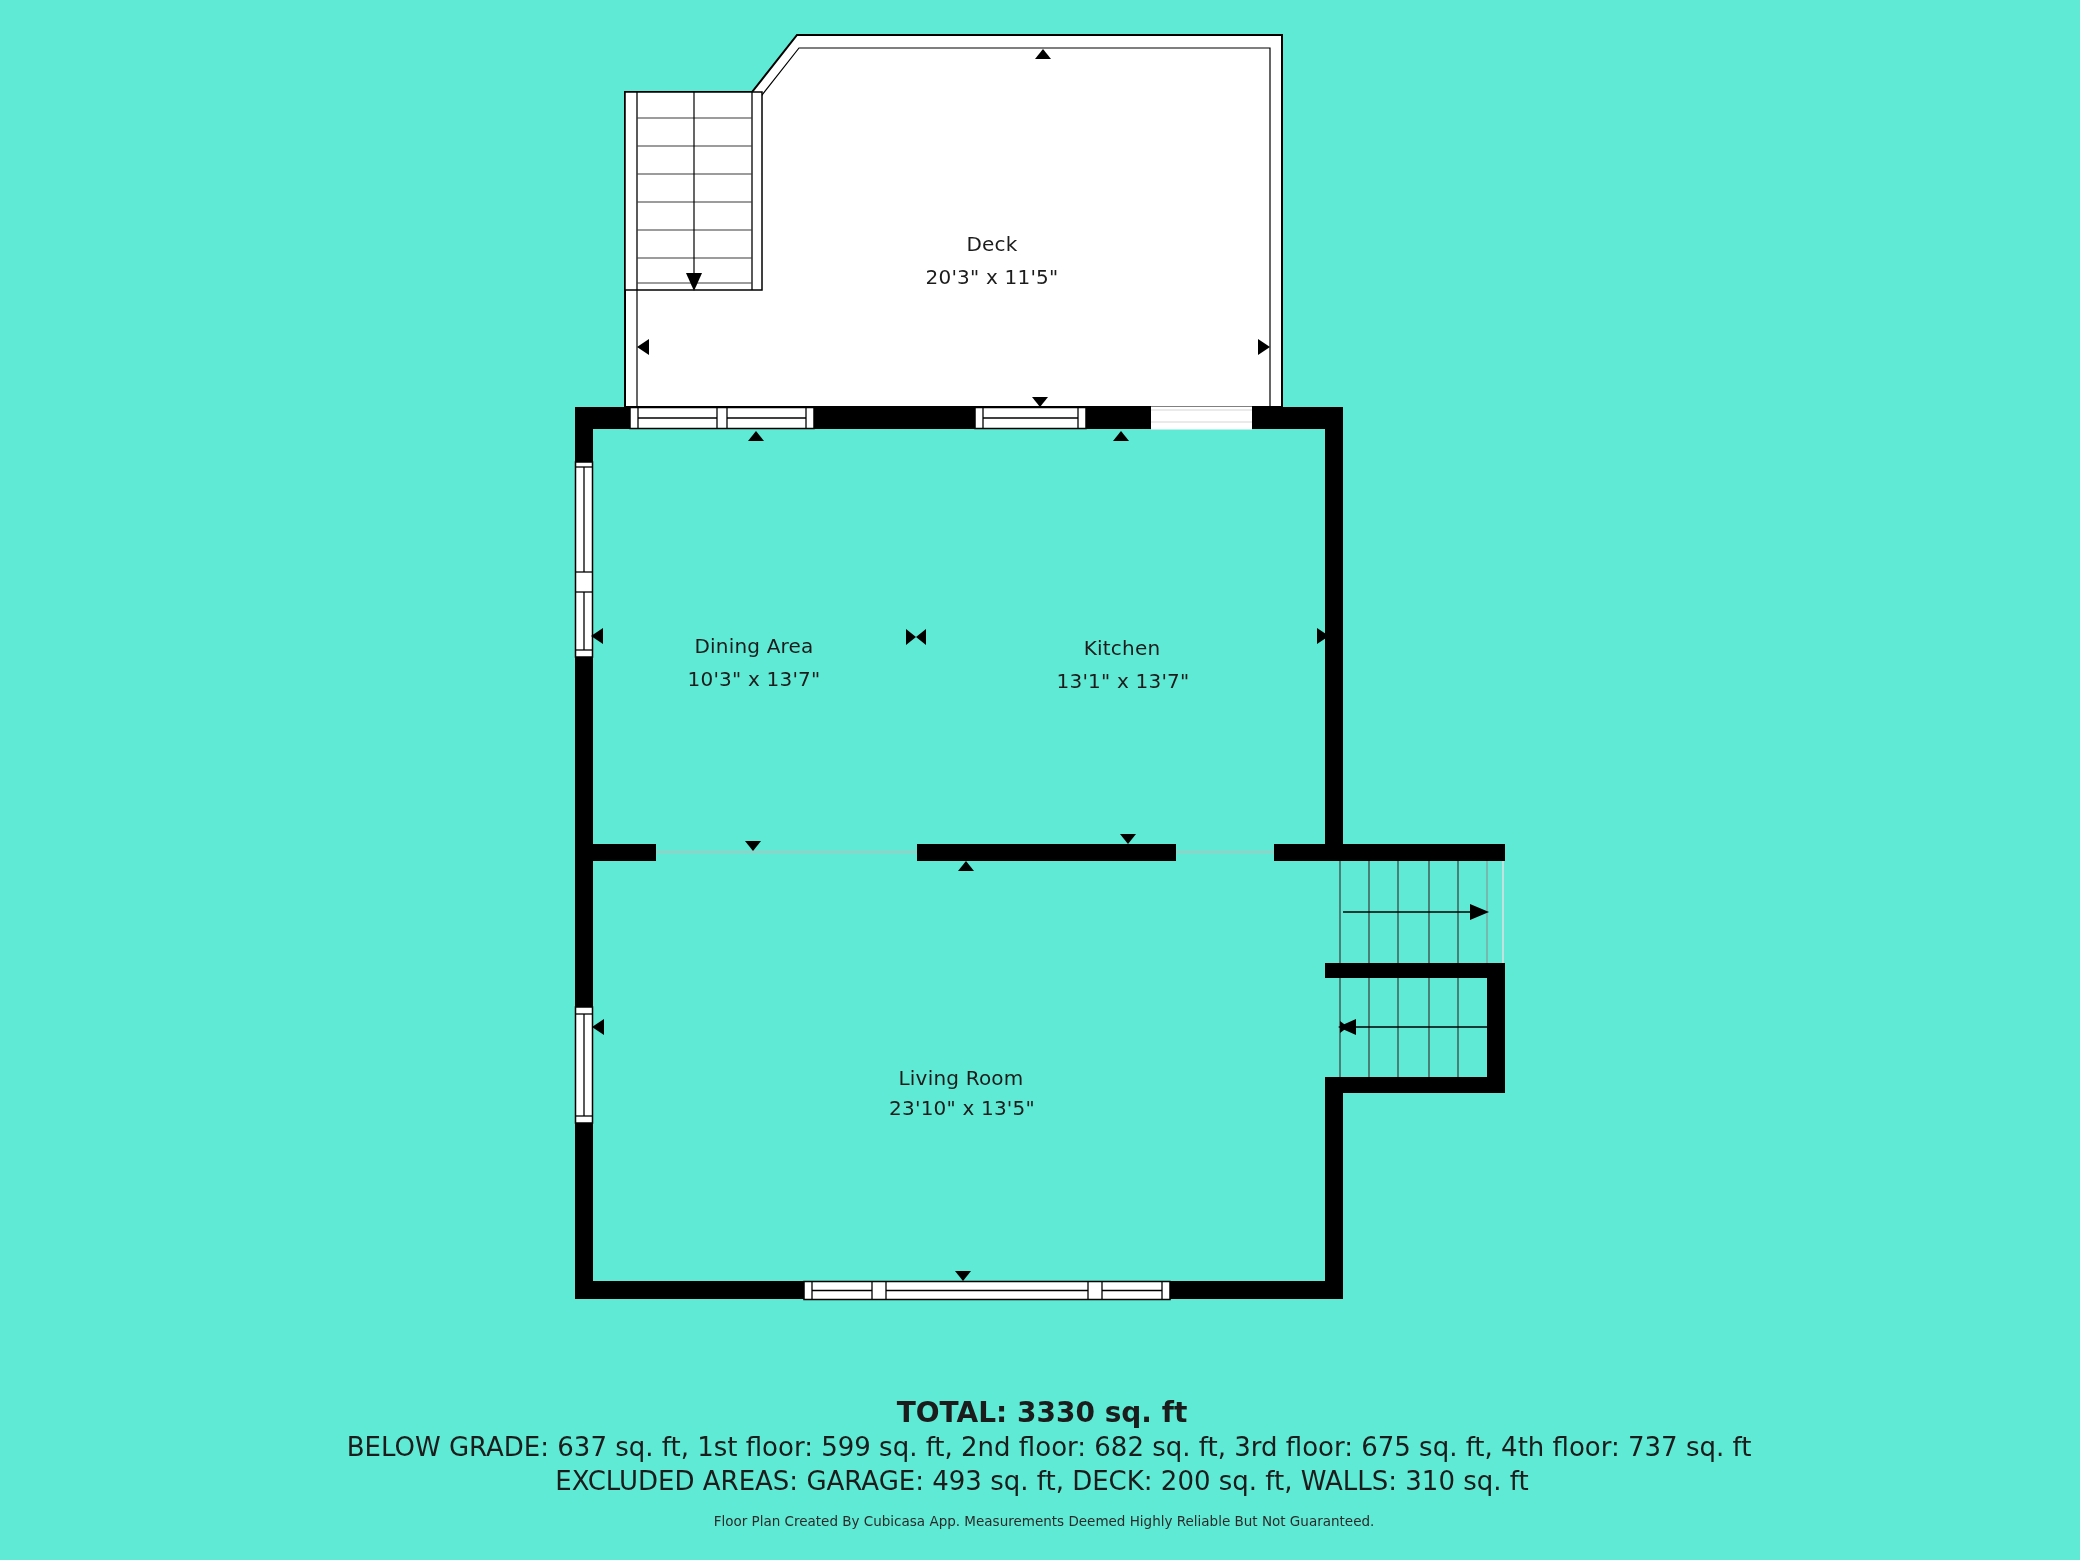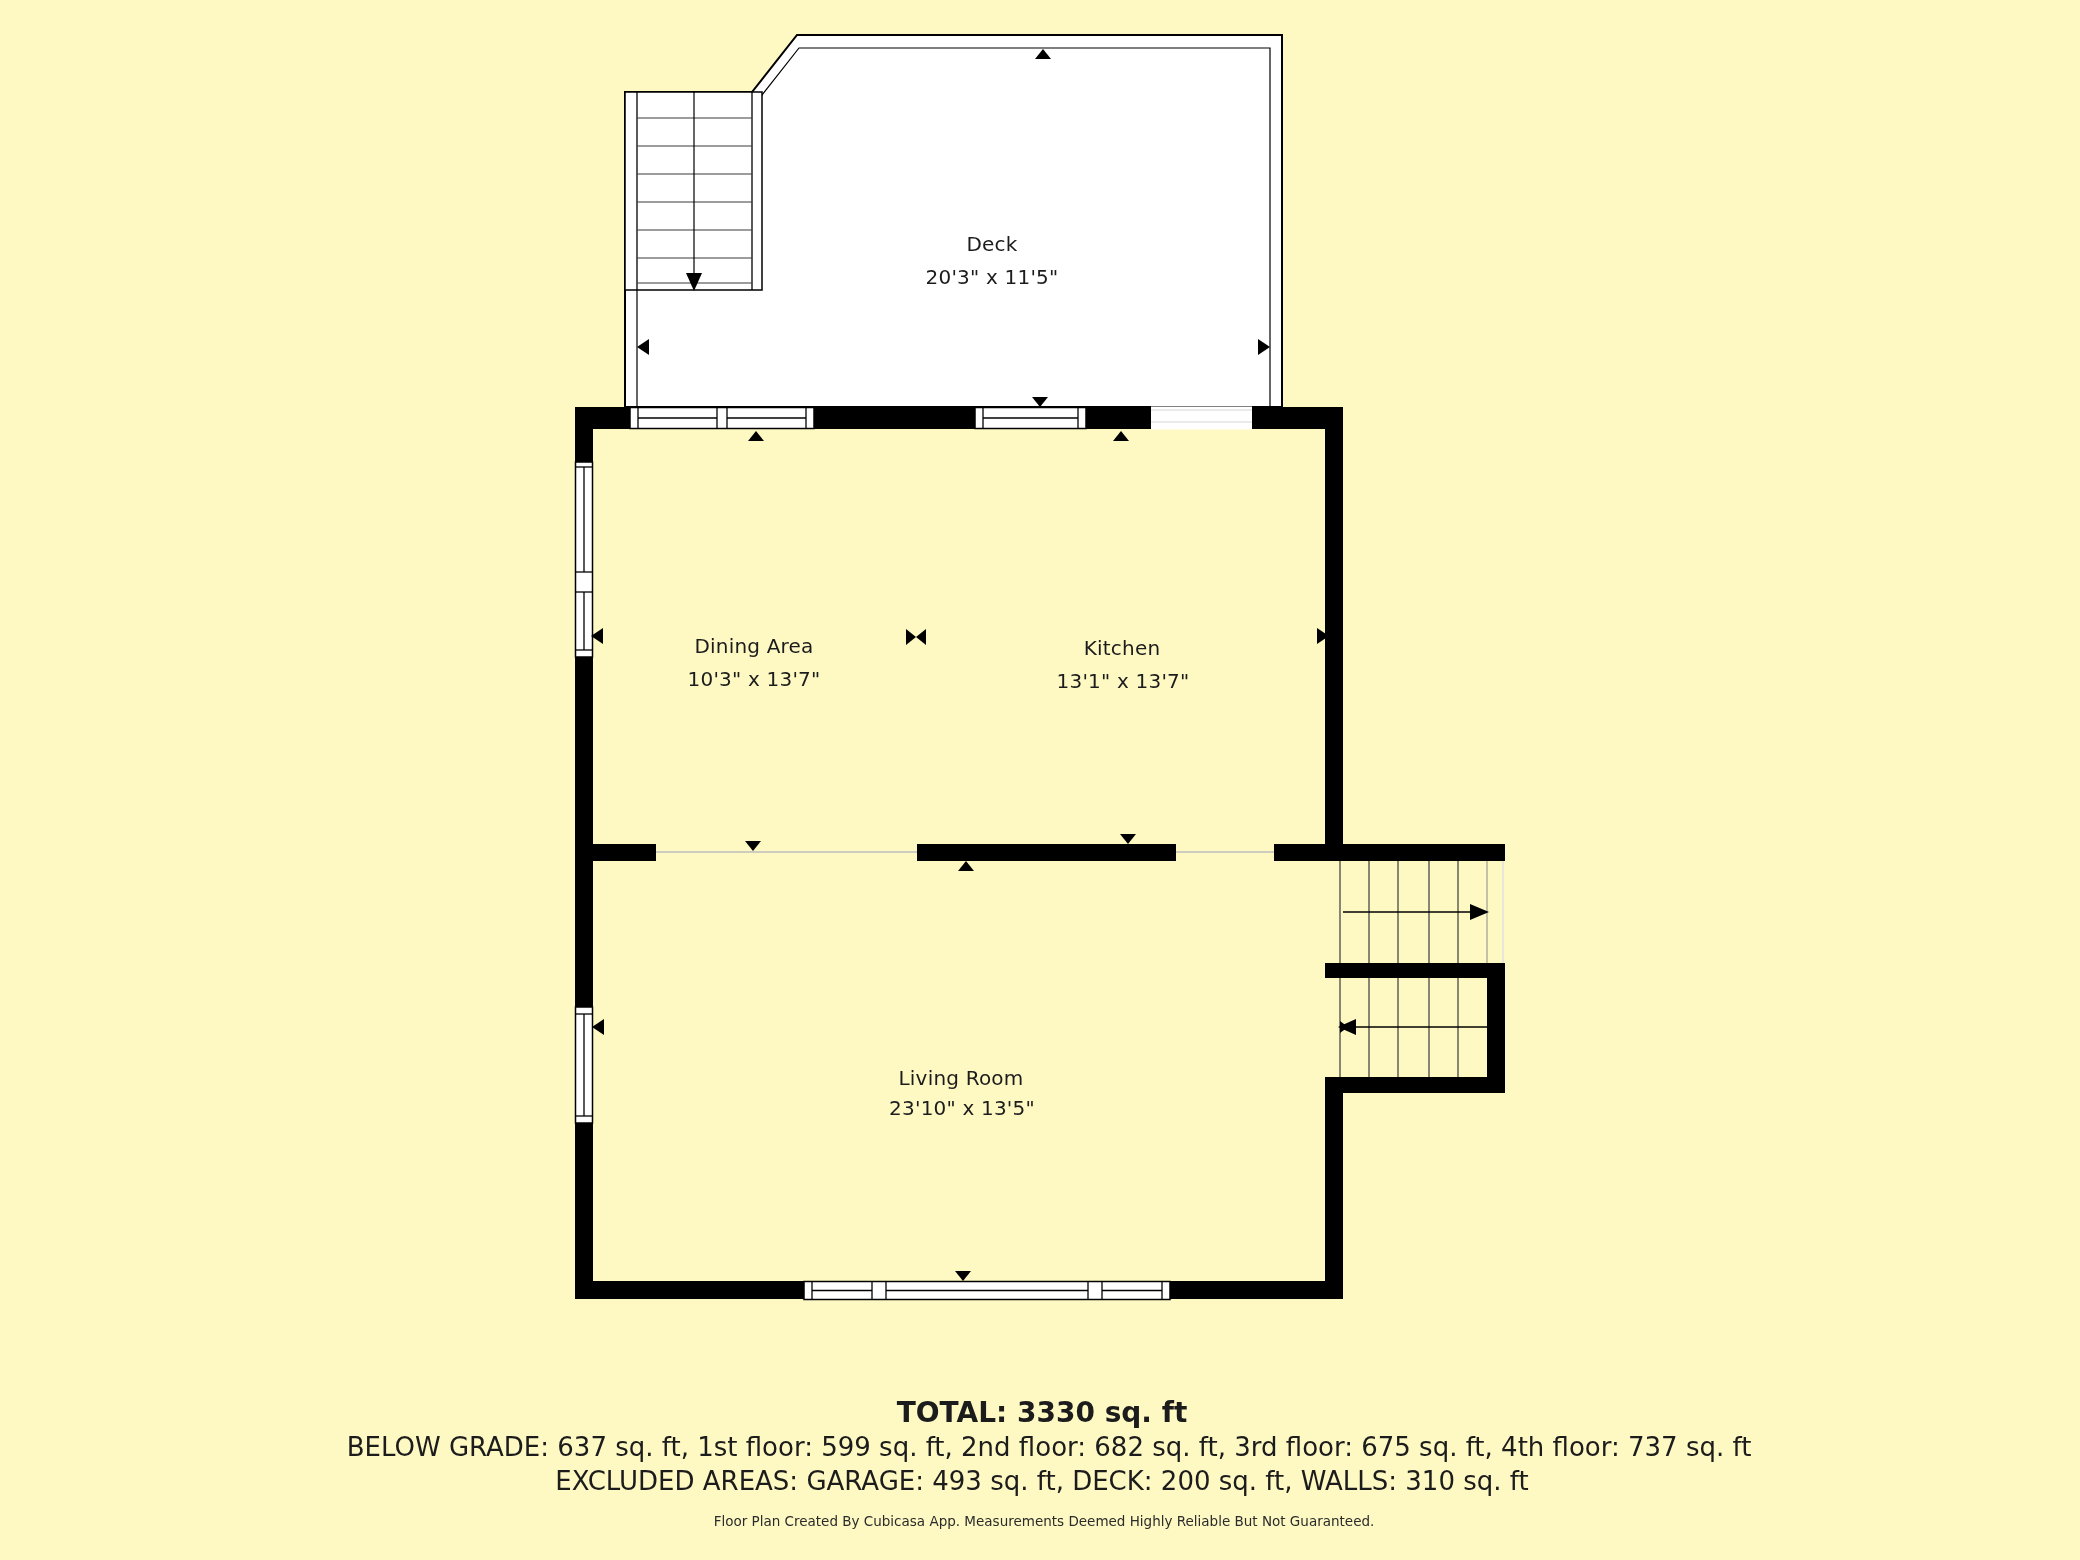--- a/index.html
+++ b/index.html
@@ -4,21 +4,21 @@
 <style>
   html, body {
     margin: 0;
     padding: 0;
     background: #ffffff;
   }
   #stage {
     position: relative;
     width: 2080px;
     height: 1560px;
-    background: #fef9c3;
+    background: #5eead4;
     font-family: "DejaVu Sans", "Liberation Sans", sans-serif;
   }
   svg { display: block; }
   text {
     font-family: "DejaVu Sans", "Liberation Sans", sans-serif;
     fill: #1c1c1c;
   }
   .room-name, .room-dims { font-size: 20px; letter-spacing: 0.2px; }
   .sum-total { font-size: 28px; font-weight: bold; }
   .sum-line  { font-size: 26px; }

